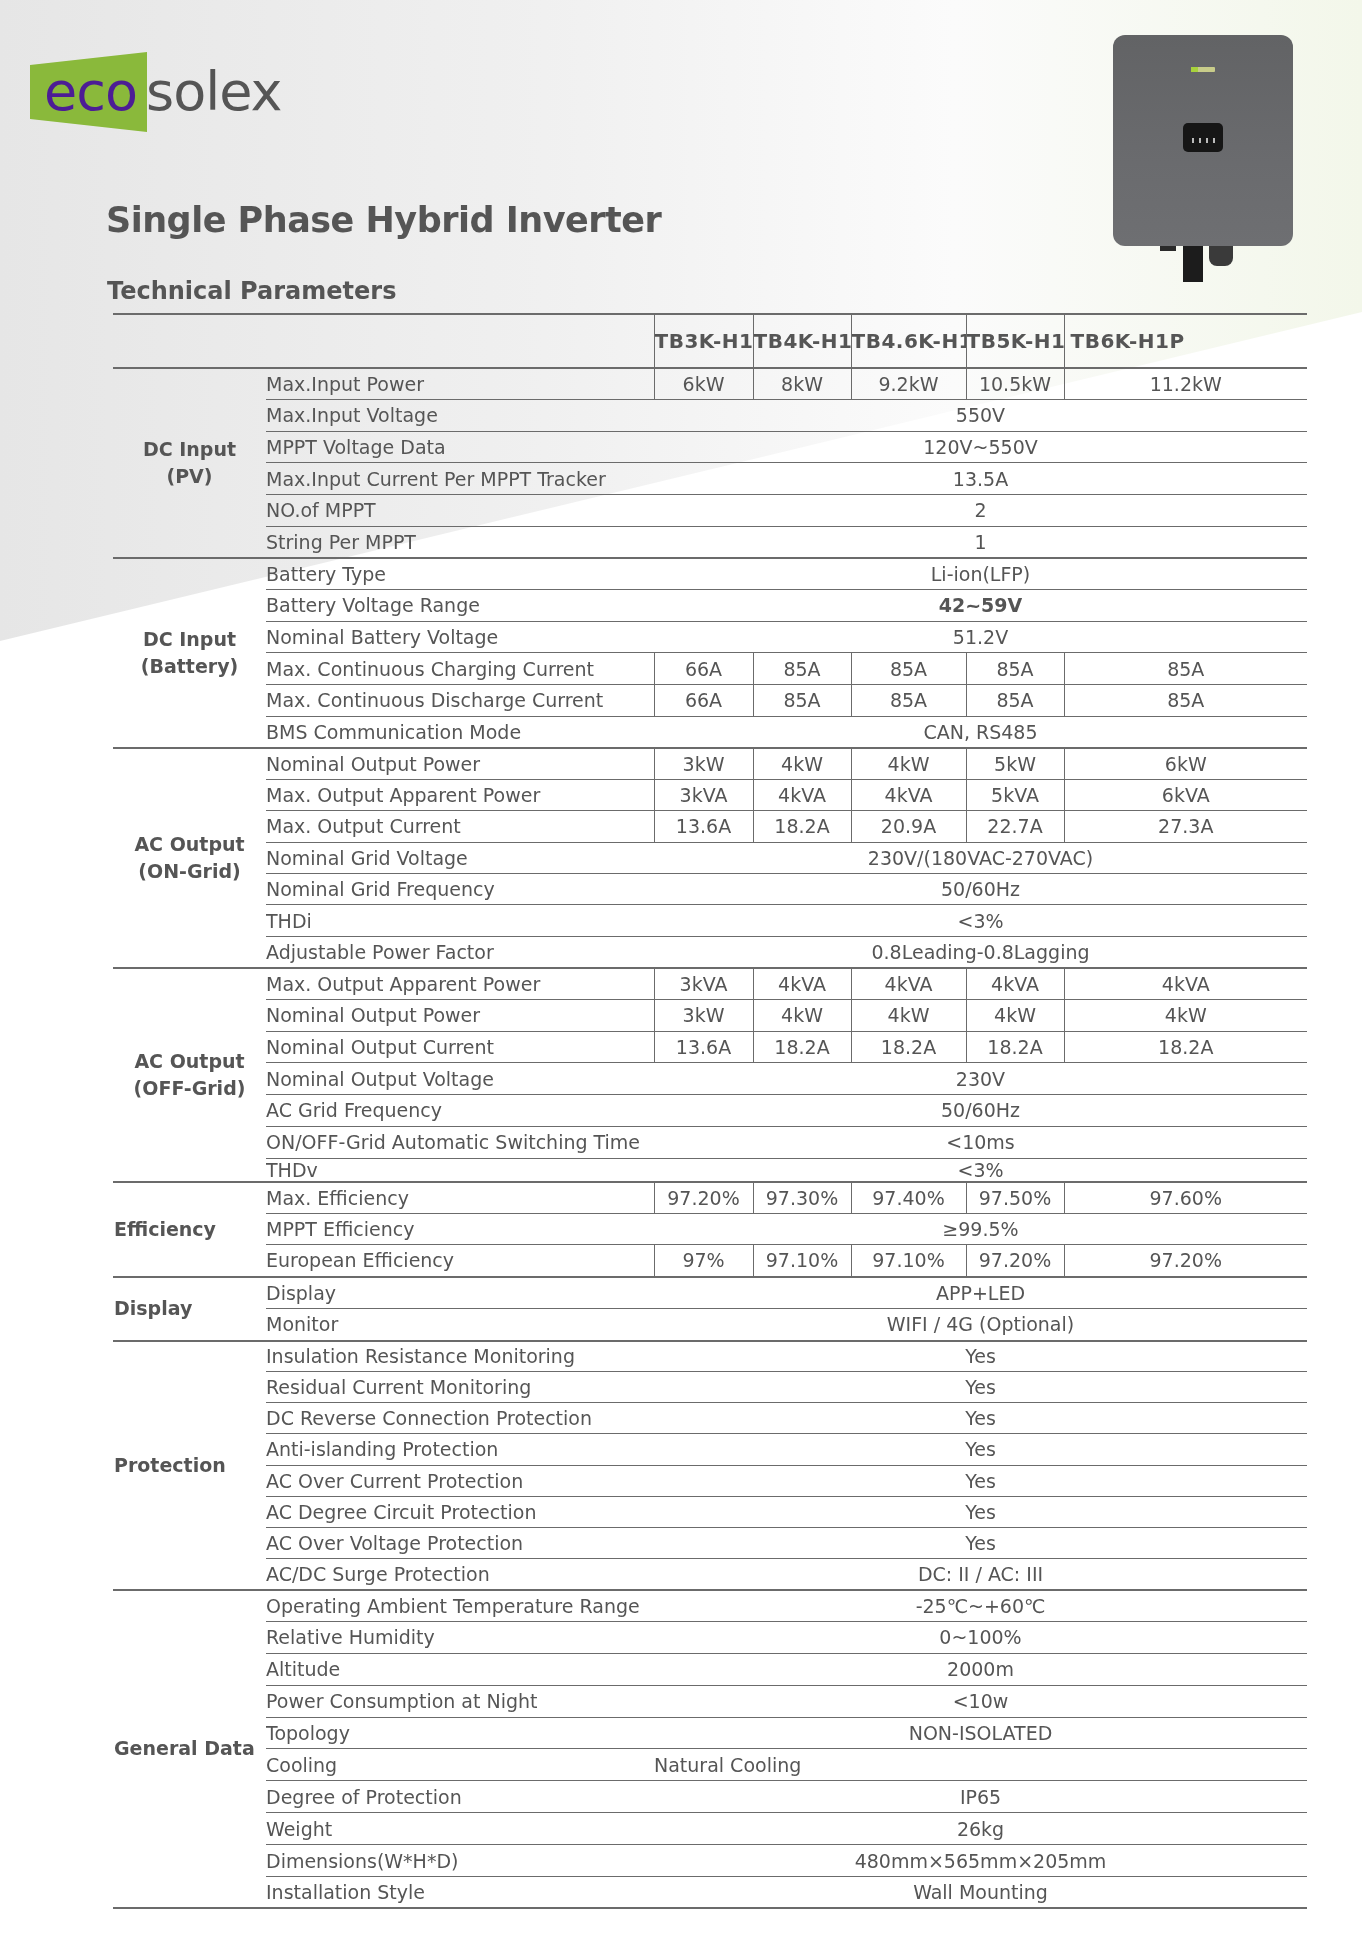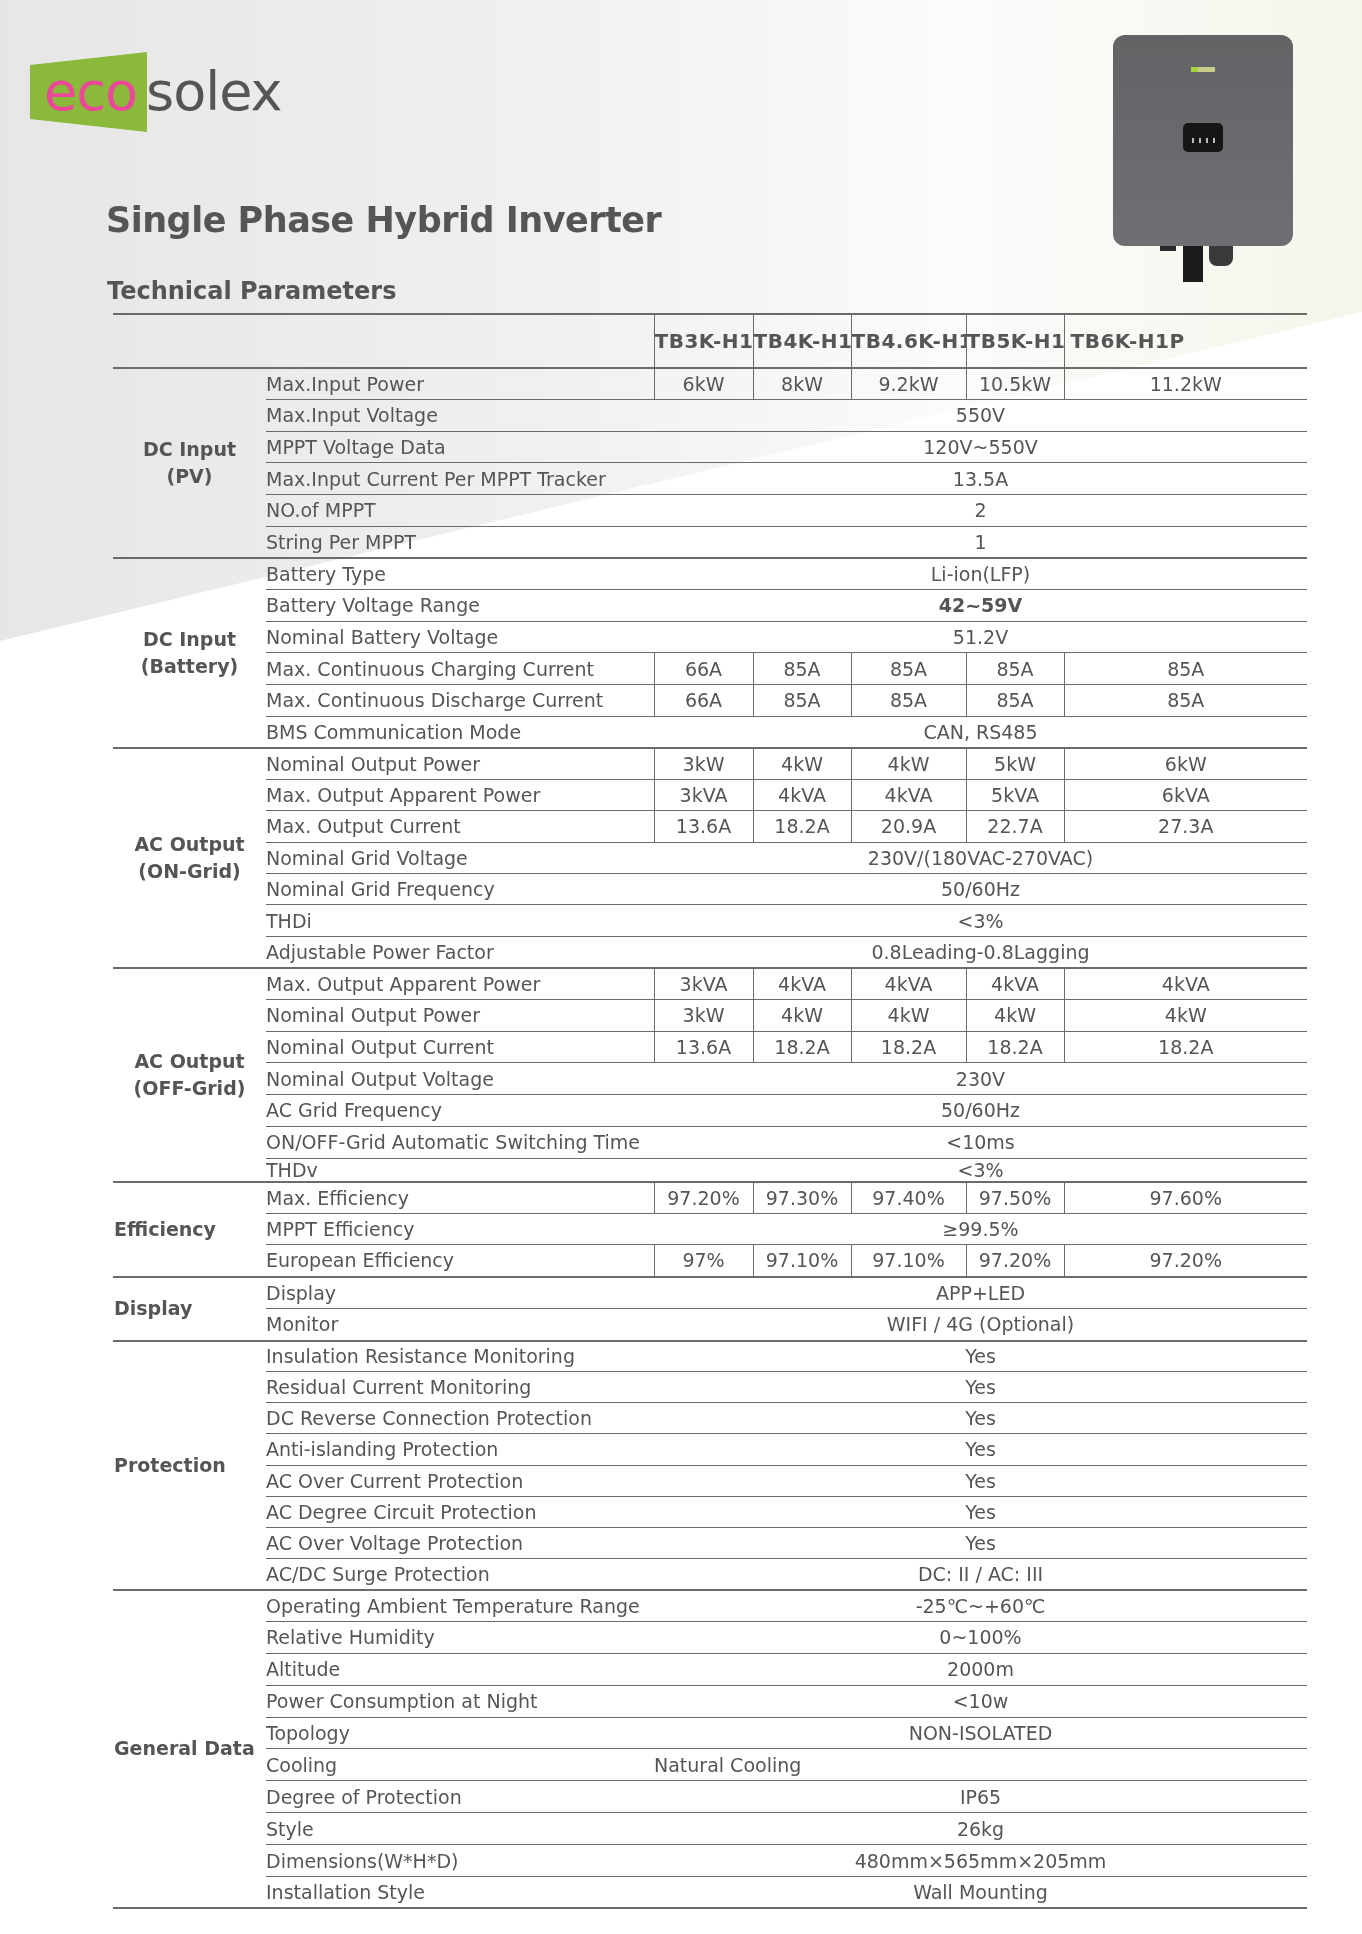--- a/index.html
+++ b/index.html
@@ -3,21 +3,21 @@
 <meta charset="utf-8">
 <style>
   html,body{margin:0;padding:0;}
   body{width:1362px;height:1934px;position:relative;overflow:hidden;background:#ffffff;font-family:"DejaVu Sans","Liberation Sans",sans-serif;color:#555555;}
   .bg-mid{position:absolute;left:0;top:0;width:1362px;height:700px;
     background:linear-gradient(90deg,#e6e6e6 0%,#f0f0f0 40%,#fbfbfb 70%,#f3f7ea 100%);
     clip-path:polygon(0 0,1000px 0,1362px 0,1362px 312px,0 641px);}
   .logo{position:absolute;left:30px;top:52px;width:260px;height:82px;}
   .logo-shape{position:absolute;left:0;top:0;width:118px;height:80px;background:#8ab93b;
     clip-path:polygon(0 13px,117px 0,117px 80px,0 67px);}
-  .logo-eco{position:absolute;left:14px;top:8px;font-family:"DejaVu Sans",sans-serif;font-size:54px;color:#ec4899;letter-spacing:-1px;line-height:64px;text-align:center;}
+  .logo-eco{position:absolute;left:14px;top:8px;font-family:"DejaVu Sans",sans-serif;font-size:54px;color:#4c1d95;letter-spacing:-1px;line-height:64px;text-align:center;}
   .logo-solex{position:absolute;left:116px;top:8px;font-family:"DejaVu Sans",sans-serif;font-size:54px;color:#555555;letter-spacing:-1px;line-height:64px;}
   .title{position:absolute;left:106px;top:200px;font-size:35px;font-weight:bold;color:#555555;letter-spacing:-0.5px;}
   .subtitle{position:absolute;left:107px;top:277px;font-size:24px;font-weight:bold;color:#555555;}
   .device{position:absolute;left:1113px;top:35px;width:180px;height:211px;border-radius:12px;
     background:linear-gradient(180deg,#626365 0%,#6a6b6e 60%,#6e6f72 100%);}
   .device-logo{position:absolute;left:78px;top:32px;width:24px;height:5px;background:#c8cc8a;border-radius:1px;}
   .device-logo:before{content:"";position:absolute;left:0;top:0;width:7px;height:5px;background:#a8d23c;}
   .device-panel{position:absolute;left:70px;top:88px;width:40px;height:29px;border-radius:5px;background:#161616;}
   .device-led{position:absolute;top:15px;width:2px;height:5px;background:#bbbbbb;}
   .conn1{position:absolute;left:1183px;top:246px;width:20px;height:36px;background:#1c1c1c;}
@@ -342,21 +342,21 @@
       </tr>
       <tr style="height: 31.9px;">
         <td class="lab">Cooling</td>
         <td class="val span" colspan="5" style="text-align: left; padding-left: 0px;"><span style="display: inline-block; width: 100%; text-align: left;">Natural Cooling</span></td>
       </tr>
       <tr style="height: 31.9px;">
         <td class="lab">Degree of Protection</td>
         <td class="val span" colspan="5" style="text-align: left; padding-left: 0px;"><span style="display: inline-block; width: 100%; text-align: center;">IP65</span></td>
       </tr>
       <tr style="height: 31.9px;">
-        <td class="lab">Style</td>
+        <td class="lab">Weight</td>
         <td class="val span" colspan="5" style="text-align: left; padding-left: 0px;"><span style="display: inline-block; width: 100%; text-align: center;">26kg</span></td>
       </tr>
       <tr style="height: 31.9px;">
         <td class="lab">Dimensions(W*H*D)</td>
         <td class="val span" colspan="5" style="text-align: left; padding-left: 0px;"><span style="display: inline-block; width: 100%; text-align: center;">480mm×565mm×205mm</span></td>
       </tr>
       <tr class="sec-end" style="height: 31.9px;">
         <td class="lab">Installation Style</td>
         <td class="val span" colspan="5" style="text-align: left; padding-left: 0px; margin-top: 35px;"><span style="display: inline-block; width: 100%; text-align: center;">Wall Mounting</span></td>
       </tr>

